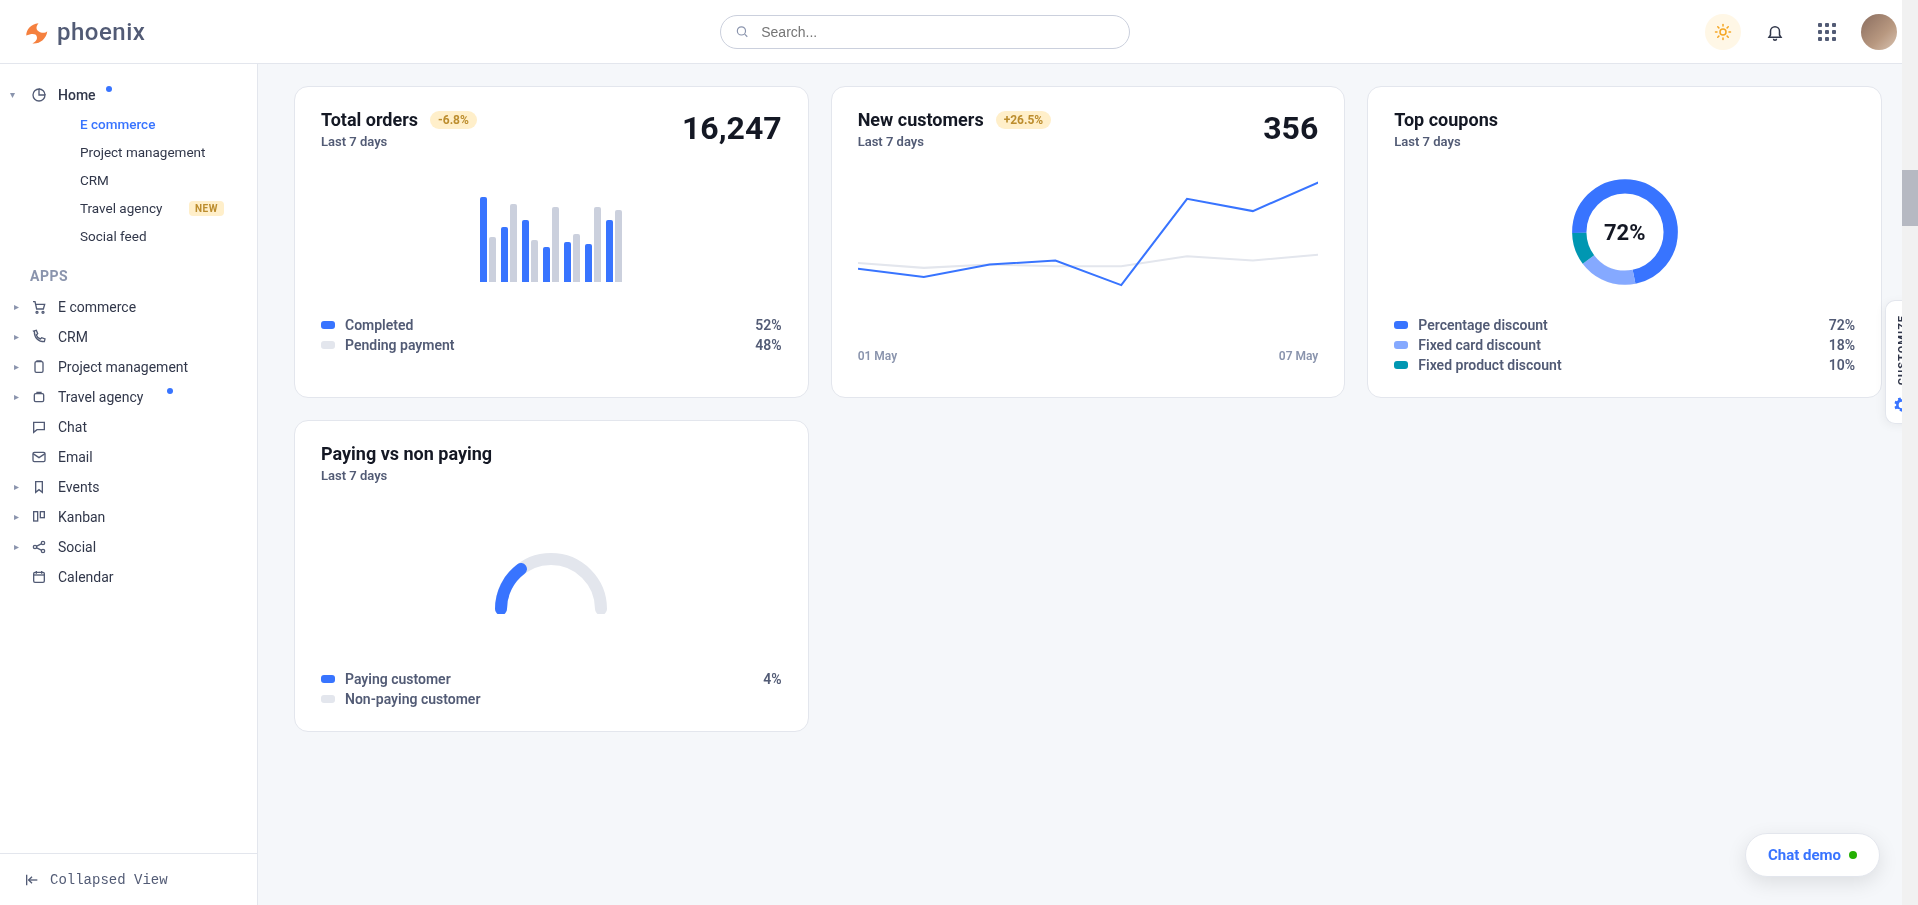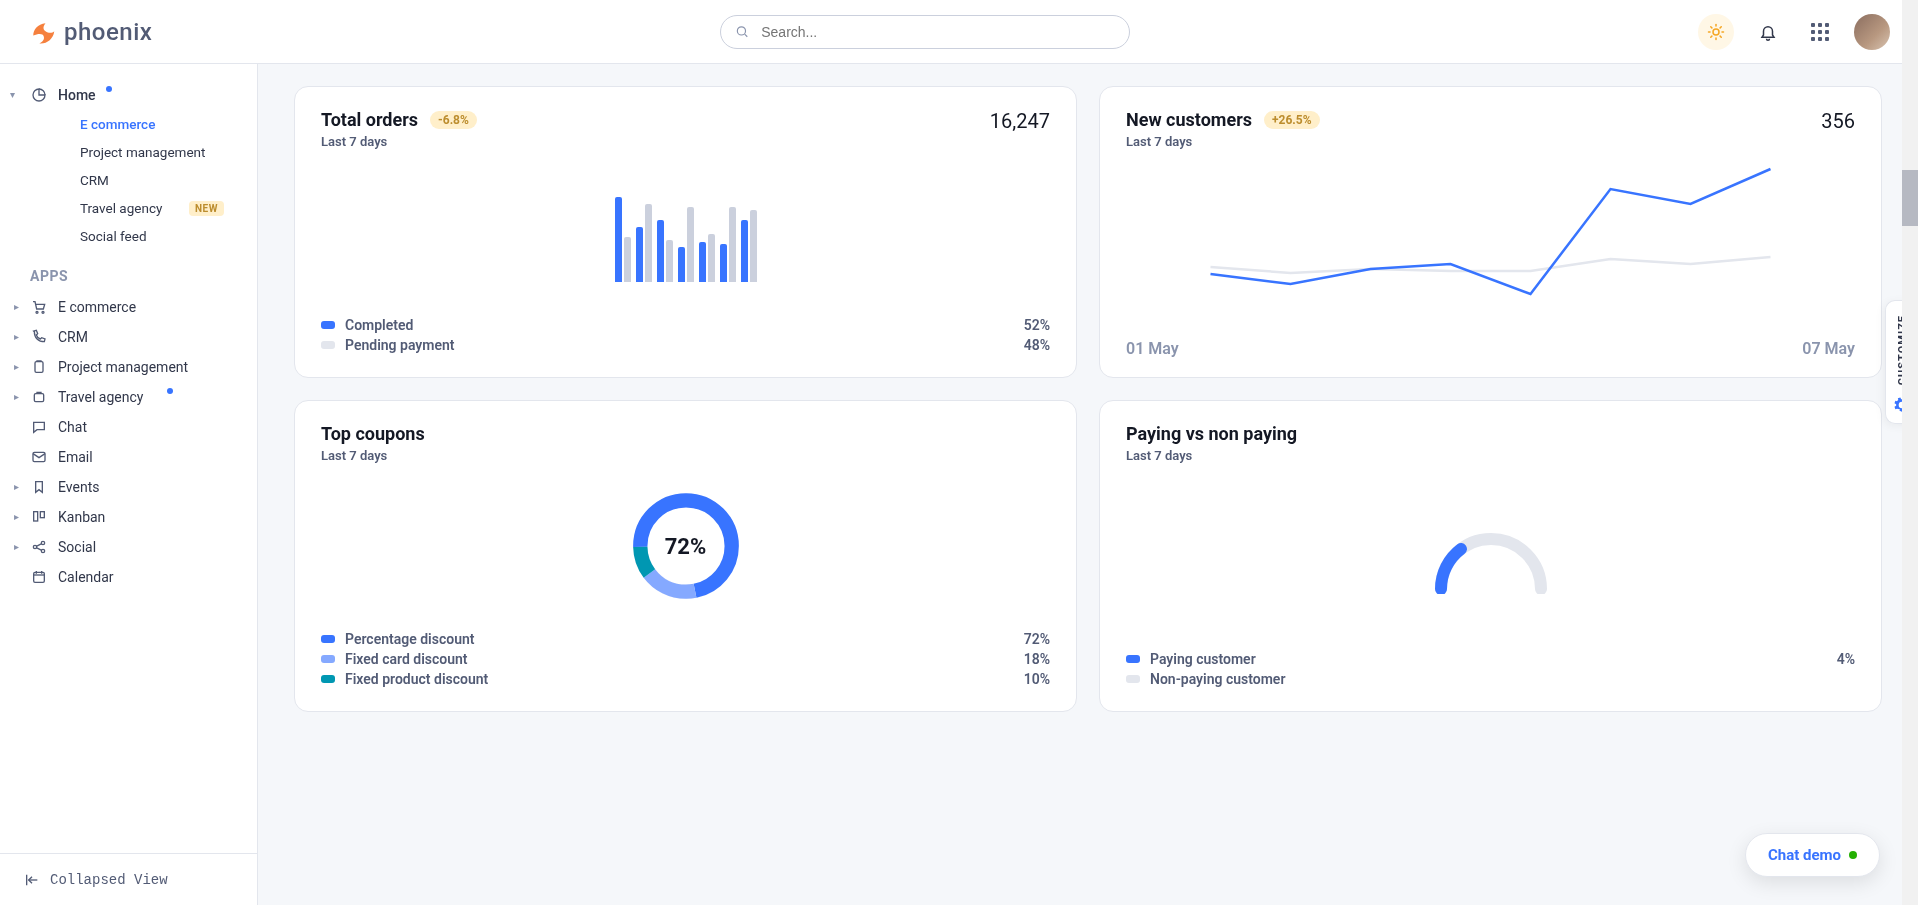--- a/index.html
+++ b/index.html
@@ -1,19 +1,19 @@
 <!DOCTYPE html>
 <html><head>
 <meta charset="utf-8">
 <style>
 * * * { box-sizing: border-box; }
 html, body { margin:0; padding:0; height:905px; width:1918px; font-family:-apple-system,BlinkMacSystemFont,"Segoe UI",Roboto,sans-serif; overflow:hidden; }
 body { display:flex; flex-direction:column; background:#fff; color:#31374a; }
 
-.topbar { height:64px; min-height:64px; border-bottom:1px solid #e3e6ed; display:flex; align-items:center; padding:0 28px; gap:16px; }
+.topbar { height:64px; min-height:64px; border-bottom:1px solid #e3e6ed; display:flex; align-items:center; padding:0 21px; gap:16px; }
 .brand { display:flex; align-items:center; gap:8px; }
 .brand-name { font-size:24px; font-weight:500; color:#525b75; letter-spacing:0.5px; }
 .brand-logo { width:28px; height:28px; }
 .search-wrap { flex:1; display:flex; justify-content:center; }
 .search { width:410px; height:34px; border:1px solid #cbd0dd; border-radius:17px; display:flex; align-items:center; padding:0 14px; gap:10px; color:#8a94ad; }
 .search input { border:0; outline:0; font-size:14px; color:#525b75; width:100%; background:transparent; }
 .top-actions { display:flex; align-items:center; gap:16px; }
 .icon-btn { width:36px; height:36px; border-radius:50%; display:flex; align-items:center; justify-content:center; cursor:pointer; }
 .sun-btn { background:#fff7e6; color:#f5a623; }
 .avatar { width:36px; height:36px; border-radius:50%; background:linear-gradient(135deg,#8a6d5f 0%,#b89880 60%,#d9c4b2 100%); }
@@ -29,43 +29,43 @@
 .side-icon { width:18px; height:18px; display:flex; align-items:center; justify-content:center; color:#525b75; }
 .side-item.section-home { font-weight:500; }
 .side-sub .side-item { padding-left:80px; font-size:13.5px; font-weight:400; }
 .side-sub .side-item.active { color:#3874ff; font-weight:500; }
 .badge-new { background:#ffefca; color:#bc8d2e; font-size:10px; font-weight:700; padding:2px 6px; border-radius:4px; letter-spacing:0.5px; }
 .dot-blue { width:6px;height:6px;border-radius:50%;background:#3874ff; display:inline-block;}
 .apps-hdr { font-size:14px; font-weight:700; letter-spacing:0.5px; color:#8a94ad; padding:18px 30px 8px; }
 .collapsed { height:52px; border-top:1px solid #e3e6ed; display:flex; align-items:center; gap:10px; padding:0 24px; color:#525b75; font-size:14px; cursor:pointer;font-family:Liberation Mono, monospace;}
 
 .content { flex:1; background:#f5f7fa; overflow-y:auto; padding:22px 36px 40px; position:relative; }
-.grid { display:grid; grid-template-columns:1fr 1fr; gap:22px; }
+.grid { display:grid; grid-template-columns:1fr 1fr 1fr; gap:22px; }
 .card { background:#fff; border:1px solid #e3e6ed; border-radius:14px; padding:22px 26px; }
 .card-head { display:flex; align-items:flex-start; justify-content:space-between; }
 .card-title { font-size:18px; font-weight:700; color:#141824; display:inline-block;}
 .card-sub { font-size:13px; color:#525b75; margin-top:4px; font-weight:600;}
 .delta { display:inline-block; font-size:12px; font-weight:700; padding:2px 8px; border-radius:11px; margin-left:8px; vertical-align:2px;}
 .delta.neg{ background:#ffefca; color:#bc8d2e;}
 .delta.pos{ background:#ffefca; color:#bc8d2e;}
-.big-num { font-size:20px; font-weight:400; color:#141824; }
+.big-num { font-size:32px; font-weight:700; color:#141824; }
 .chart-zone { height:130px; display:flex; align-items:center; justify-content:center; margin-top:18px; }
 .legend { margin-top:18px; }
 .legend-row { display:flex; align-items:center; justify-content:space-between; font-size:14px; color:#525b75; font-weight:600; padding:2px 0;gap:28px;}
 .legend-swatch { width:14px; height:8px; border-radius:3px; margin-right:10px; display:inline-block; vertical-align:middle;}
 .legend-label { display:flex; align-items:center; }
 
 .bars { display:flex; align-items:flex-end; gap:5px; height:100px; }
 .bars .bar-pair { display:flex; gap:2px; align-items:flex-end; }
 .bars .bar { width:7px; border-radius:2px 2px 0 0; }
 .bars .bar.a{ background:#3874ff;}
 .bars .bar.b{ background:#cbd0dd;}
 
 .line-wrap { width:100%; height:190px; padding-top:10px;}
-.axis-row { display:flex; justify-content:space-between; font-size:16px; color:#8a94ad; font-weight:600; margin-top:6px;}
+.axis-row { display:flex; justify-content:space-between; font-size:12px; color:#8a94ad; font-weight:600; margin-top:16px;}
 
 .donut-wrap { position:relative; width:120px; height:120px; }
 .donut-wrap .center { position:absolute; inset:0; display:flex; align-items:center; justify-content:center; font-size:22px; font-weight:700; color:#141824;}
 .gauge-wrap { position:relative; width:130px; height:75px; }
 
 .customize-tab { position:fixed; right:0; top:300px; background:#fff; border:1px solid #e3e6ed; border-right:0; border-radius:10px 0 0 10px; padding:14px 6px 8px; display:flex; flex-direction:column; align-items:center; gap:10px; box-shadow:-2px 2px 10px rgba(0,0,0,0.05); cursor:pointer;}
 .customize-tab .vtext { writing-mode:vertical-rl; transform:rotate(180deg); font-size:11px; font-weight:700; letter-spacing:1px; color:#31374a;}
 
 .chat-pill { position:fixed; right:38px; bottom:28px; background:#fff; border:1px solid #e3e6ed; border-radius:28px; padding:12px 22px; display:flex; align-items:center; gap:8px; box-shadow:0 6px 20px rgba(0,0,0,0.1); font-weight:700; color:#3874ff; font-size:15px; cursor:pointer;}
 .status-dot{ width:8px;height:8px;border-radius:50%;background:#25b003;}

